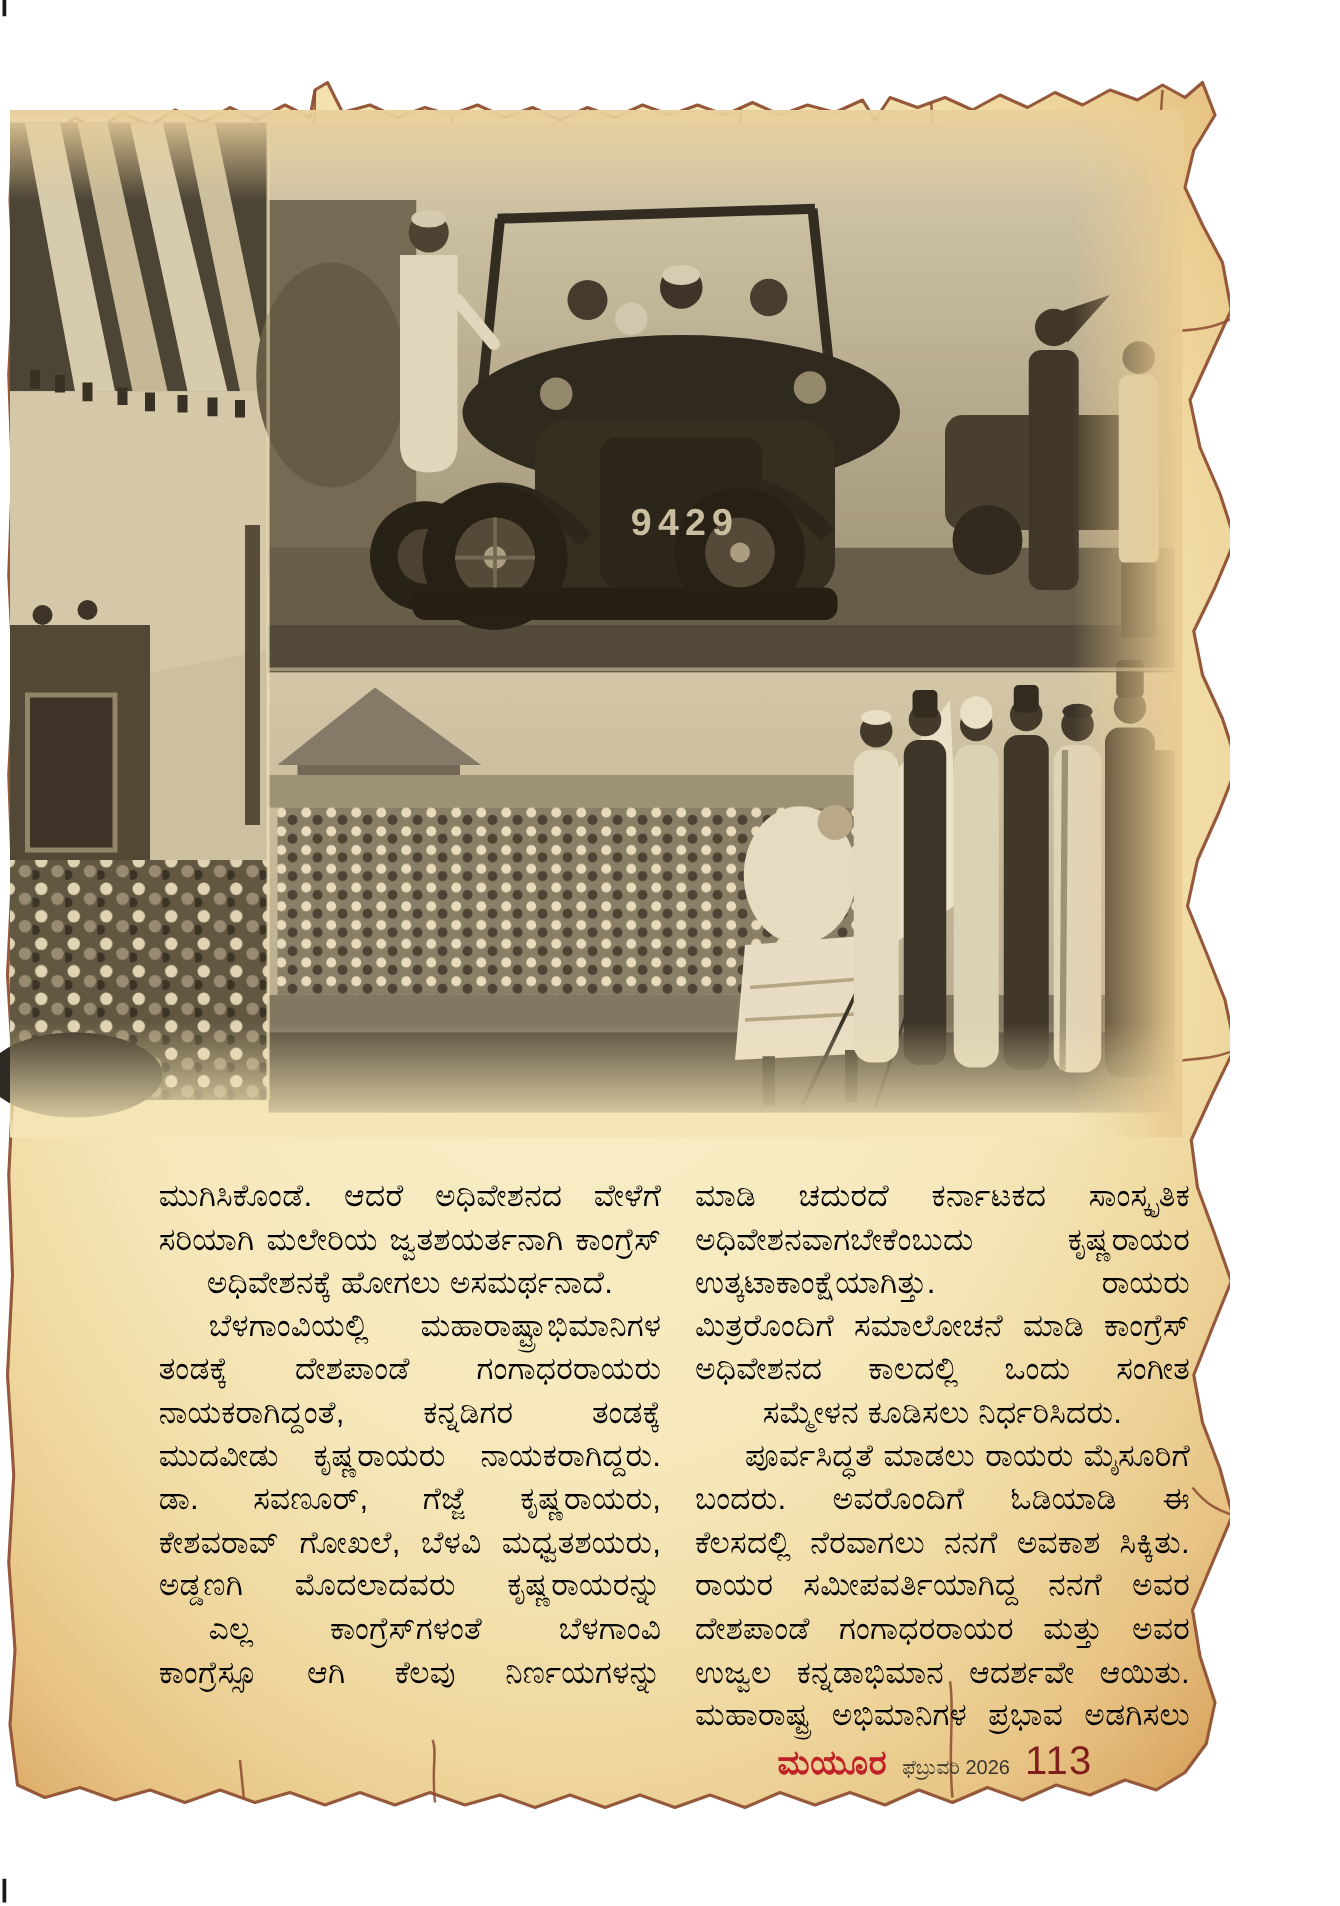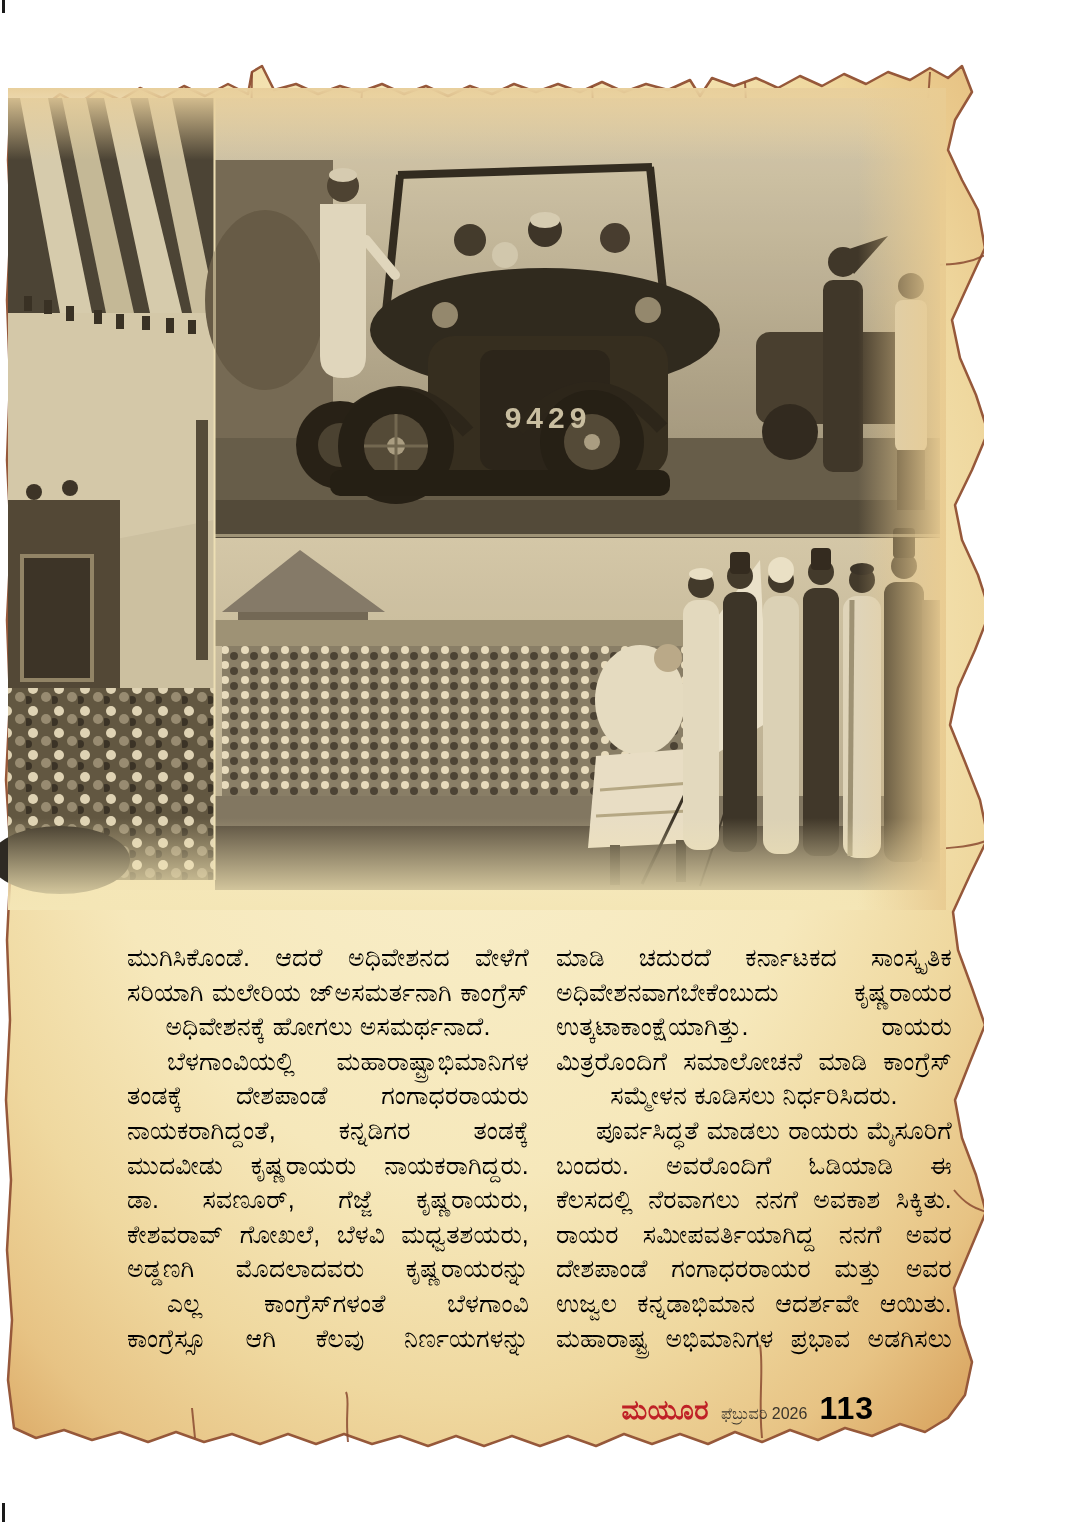--- a/index.html
+++ b/index.html
@@ -10,21 +10,21 @@
   .col{position:absolute;color:#000000;}
   .line{height:34.6px;line-height:34px;font-size:25px;text-align:center;white-space:normal;
         font-weight:500;letter-spacing:.2px;}
   .line.fill{text-align:justify;text-align-last:justify;}
   .line.indent{padding-left:40px;}
   .col-left{left:127px;top:940px;width:402px;}
   .col-right{left:556px;top:940px;width:396px;}
   .footer{position:absolute;top:1390px;right:110px;display:flex;align-items:baseline;gap:12px;}
   .mag-name{color:#bf2126;font-weight:bold;font-size:27px;letter-spacing:.5px;}
   .issue-date{color:#3a352c;font-size:16px;font-weight:500;}
-  .page-num{color:#000000;font-size:32px;font-weight:700;letter-spacing:1px;}
+  .page-num{color:#7f1d1d;font-size:32px;font-weight:400;letter-spacing:1px;}
 </style>
 </head>
 <body>
 
 <div class="page">
 
   <div class="regmark" style="left:2px;top:0;width:3px;height:13px;"></div>
   <div class="regmark" style="left:1038px;top:0;width:3px;height:14px;"></div>
   <div class="regmark" style="left:1060px;top:23px;width:9px;height:4px;"></div>
   <div class="regmark" style="left:2px;top:1503px;width:3px;height:19px;"></div>
@@ -219,37 +219,38 @@
     <rect x="215" y="534" width="725" height="3" fill="#efe3bd" opacity=".5"></rect>
 
     <rect x="8" y="98" width="937" height="792" fill="#c89a55" opacity=".10"></rect>
     <rect x="8" y="88" width="937" height="72" fill="url(#fadeTop)"></rect>
     <rect x="8" y="818" width="937" height="92" fill="url(#fadeBottom)"></rect>
     <rect x="858" y="88" width="88" height="822" fill="url(#fadeRight)"></rect>
   </svg>
 
   <div class="col col-left">
       <div class="line fill">ಮುಗಿಸಿಕೊಂಡೆ. ಆದರೆ ಅಧಿವೇಶನದ ವೇಳೆಗೆ</div>
-      <div class="line fill">ಸರಿಯಾಗಿ ಮಲೇರಿಯ ಜ್ಅಸಮರ್ತನಾಗಿ ಕಾಂಗ್ರೆಸ್</div>
+      <div class="line fill">ಸರಿಯಾಗಿ ಮಲೇರಿಯ ಜ್ವತಶಯರ್ತನಾಗಿ ಕಾಂಗ್ರೆಸ್</div>
       <div class="line">ಅಧಿವೇಶನಕ್ಕೆ ಹೋಗಲು ಅಸಮರ್ಥನಾದೆ.</div>
       <div class="line fill indent">ಬೆಳಗಾಂವಿಯಲ್ಲಿ ಮಹಾರಾಷ್ಟ್ರಾಭಿಮಾನಿಗಳ</div>
       <div class="line fill">ತಂಡಕ್ಕೆ ದೇಶಪಾಂಡೆ ಗಂಗಾಧರರಾಯರು</div>
       <div class="line fill">ನಾಯಕರಾಗಿದ್ದಂತೆ, ಕನ್ನಡಿಗರ ತಂಡಕ್ಕೆ</div>
       <div class="line fill">ಮುದವೀಡು ಕೃಷ್ಣರಾಯರು ನಾಯಕರಾಗಿದ್ದರು.</div>
       <div class="line fill">ಡಾ. ಸವಣೂರ್, ಗೆಜ್ಜೆ ಕೃಷ್ಣರಾಯರು,</div>
       <div class="line fill">ಕೇಶವರಾವ್ ಗೋಖಲೆ, ಬೆಳವಿ ಮಧ್ವತಶಯರು,</div>
       <div class="line fill">ಅಡ್ಡಣಗಿ ಮೊದಲಾದವರು ಕೃಷ್ಣರಾಯರನ್ನು</div>
       <div class="line fill indent">ಎಲ್ಲ ಕಾಂಗ್ರೆಸ್‌ಗಳಂತೆ ಬೆಳಗಾಂವಿ</div>
       <div class="line fill">ಕಾಂಗ್ರೆಸ್ಸೂ ಆಗಿ ಕೆಲವು ನಿರ್ಣಯಗಳನ್ನು</div>
     </div>
   <div class="col col-right">
       <div class="line fill">ಮಾಡಿ ಚದುರದೆ ಕರ್ನಾಟಕದ ಸಾಂಸ್ಕೃತಿಕ</div>
       <div class="line fill">ಅಧಿವೇಶನವಾಗಬೇಕೆಂಬುದು ಕೃಷ್ಣರಾಯರ</div>
       <div class="line fill">ಉತ್ಕಟಾಕಾಂಕ್ಷೆಯಾಗಿತ್ತು. ರಾಯರು</div>
       <div class="line fill">ಮಿತ್ರರೊಂದಿಗೆ ಸಮಾಲೋಚನೆ ಮಾಡಿ ಕಾಂಗ್ರೆಸ್</div>
+      <div class="line fill">ಅಧಿವೇಶನದ ಕಾಲದಲ್ಲಿ ಒಂದು ಸಂಗೀತ</div>
       <div class="line">ಸಮ್ಮೇಳನ ಕೂಡಿಸಲು ನಿರ್ಧರಿಸಿದರು.</div>
       <div class="line fill indent">ಪೂರ್ವಸಿದ್ಧತೆ ಮಾಡಲು ರಾಯರು ಮೈಸೂರಿಗೆ</div>
       <div class="line fill">ಬಂದರು. ಅವರೊಂದಿಗೆ ಓಡಿಯಾಡಿ ಈ</div>
       <div class="line fill">ಕೆಲಸದಲ್ಲಿ ನೆರವಾಗಲು ನನಗೆ ಅವಕಾಶ ಸಿಕ್ಕಿತು.</div>
       <div class="line fill">ರಾಯರ ಸಮೀಪವರ್ತಿಯಾಗಿದ್ದ ನನಗೆ ಅವರ</div>
       <div class="line fill">ದೇಶಪಾಂಡೆ ಗಂಗಾಧರರಾಯರ ಮತ್ತು ಅವರ</div>
       <div class="line fill">ಉಜ್ವಲ ಕನ್ನಡಾಭಿಮಾನ ಆದರ್ಶವೇ ಆಯಿತು.</div>
       <div class="line fill">ಮಹಾರಾಷ್ಟ್ರ ಅಭಿಮಾನಿಗಳ ಪ್ರಭಾವ ಅಡಗಿಸಲು</div>
     </div>
 

